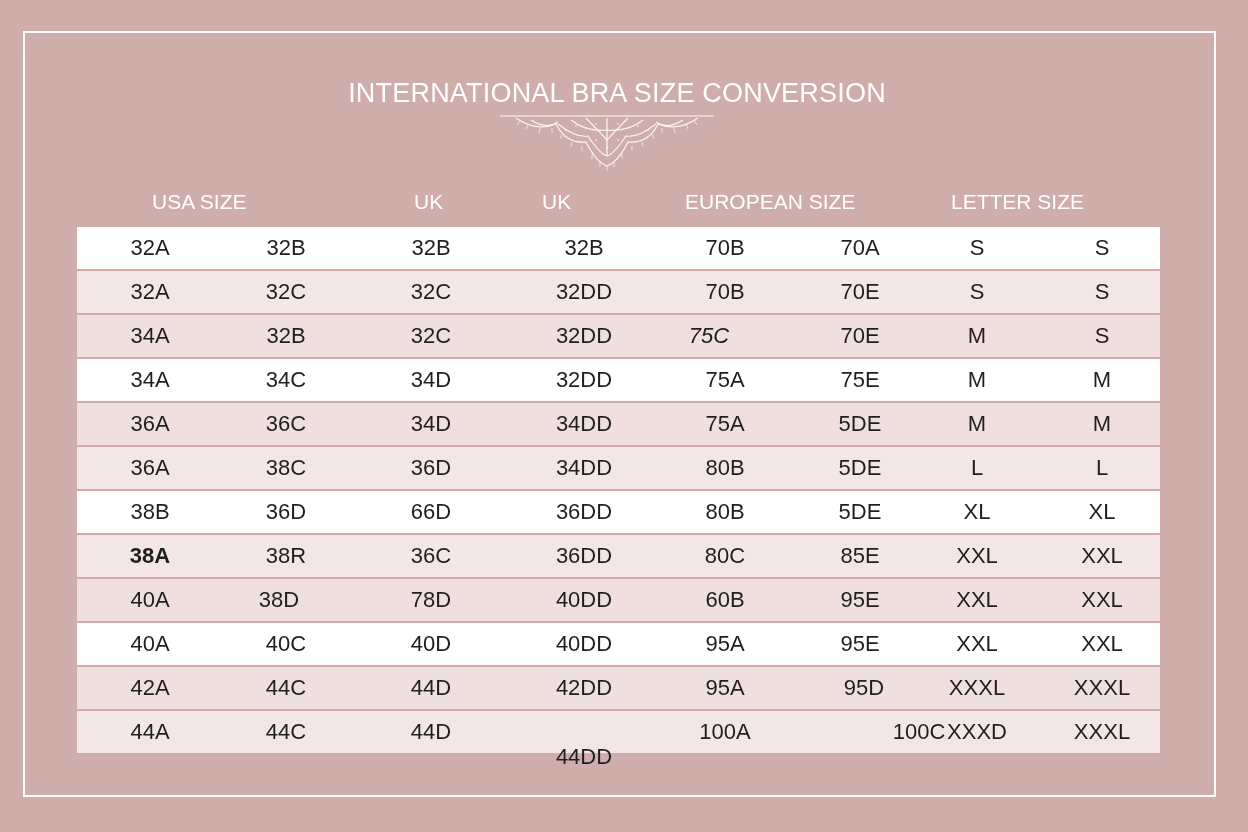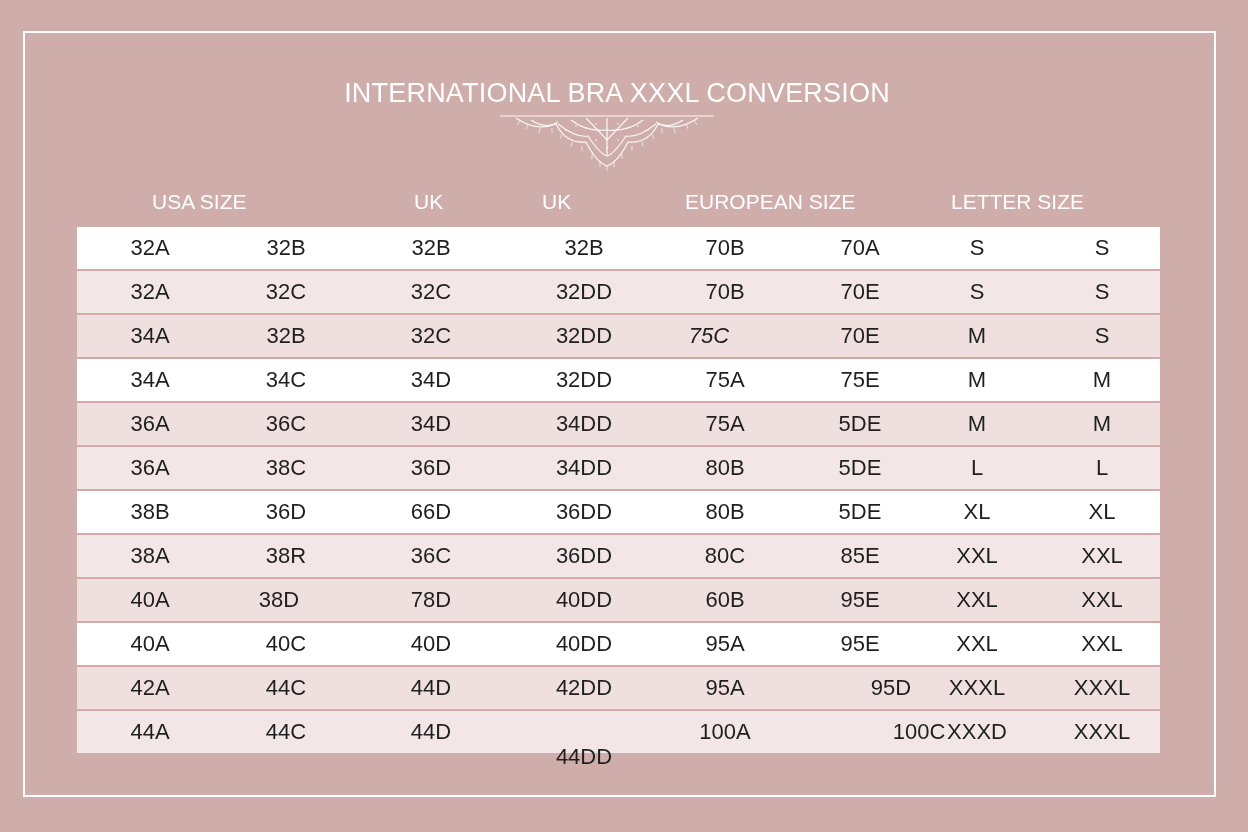--- a/index.html
+++ b/index.html
@@ -37,21 +37,21 @@
   .cell {
     position:absolute; top:0; height:42px; line-height:42px;
     font-size:22px; color:#1f1f1f; transform:translateX(-50%); white-space:nowrap;
   }
 </style>
 </head>
 <body>
 
 <div class="frame"></div>
 
-<h1 class="title">INTERNATIONAL BRA XXXL CONVERSION</h1>
+<h1 class="title">INTERNATIONAL BRA SIZE CONVERSION</h1>
 
 <svg class="lace" viewBox="0 0 222 62">
   <g fill="none" stroke="#ffffff" stroke-width="1.2" opacity="0.9">
     <path d="M4 6 L218 6"></path>
     <path d="M20 8 Q40 22 60 14 Q70 34 90 32 Q100 52 111 56 Q122 52 132 32 Q152 34 162 14 Q182 22 202 8"></path>
     <path d="M35 10 Q50 20 62 12"></path>
     <path d="M160 12 Q172 20 187 10"></path>
     <path d="M62 14 Q80 28 92 26 Q104 44 111 46 Q118 44 130 26 Q142 28 160 14"></path>
     <path d="M111 8 L111 46"></path>
     <path d="M90 8 L111 30 L132 8"></path>
@@ -148,21 +148,21 @@
       <span class="cell" style="left: 73px;">38B</span>
       <span class="cell" style="left: 209px;">36D</span>
       <span class="cell" style="left: 354px;">66D</span>
       <span class="cell" style="left: 507px;">36DD</span>
       <span class="cell" style="left: 648px;">80B</span>
       <span class="cell" style="left: 783px;">5DE</span>
       <span class="cell" style="left: 900px;">XL</span>
       <span class="cell" style="left: 1025px;">XL</span>
     </div>
     <div class="row">
-      <span class="cell" style="left: 73px;">38A</span>
+      <span class="cell" style="left: 73px; font-weight: bold;">38A</span>
       <span class="cell" style="left: 209px;">38R</span>
       <span class="cell" style="left: 354px;">36C</span>
       <span class="cell" style="left: 507px;">36DD</span>
       <span class="cell" style="left: 648px;">80C</span>
       <span class="cell" style="left: 783px;">85E</span>
       <span class="cell" style="left: 900px;">XXL</span>
       <span class="cell" style="left: 1025px;">XXL</span>
     </div>
     <div class="row alt">
       <span class="cell" style="left: 73px;">40A</span>
@@ -183,21 +183,21 @@
       <span class="cell" style="left: 783px;">95E</span>
       <span class="cell" style="left: 900px;">XXL</span>
       <span class="cell" style="left: 1025px;">XXL</span>
     </div>
     <div class="row alt">
       <span class="cell" style="left: 73px;">42A</span>
       <span class="cell" style="left: 209px;">44C</span>
       <span class="cell" style="left: 354px;">44D</span>
       <span class="cell" style="left: 507px;">42DD</span>
       <span class="cell" style="left: 648px;">95A</span>
-      <span class="cell" style="left: 814px;">95D</span>
+      <span class="cell" style="left: 787px;">95D</span>
       <span class="cell" style="left: 900px;">XXXL</span>
       <span class="cell" style="left: 1025px;">XXXL</span>
     </div>
     <div class="row">
       <span class="cell" style="left: 73px;">44A</span>
       <span class="cell" style="left: 209px;">44C</span>
       <span class="cell" style="left: 354px;">44D</span>
       <span class="cell" style="left: 507px; margin-top: 25px;">44DD</span>
       <span class="cell" style="left: 648px;">100A</span>
       <span class="cell" style="left: 814px; margin-left: 28px;">100C</span>

